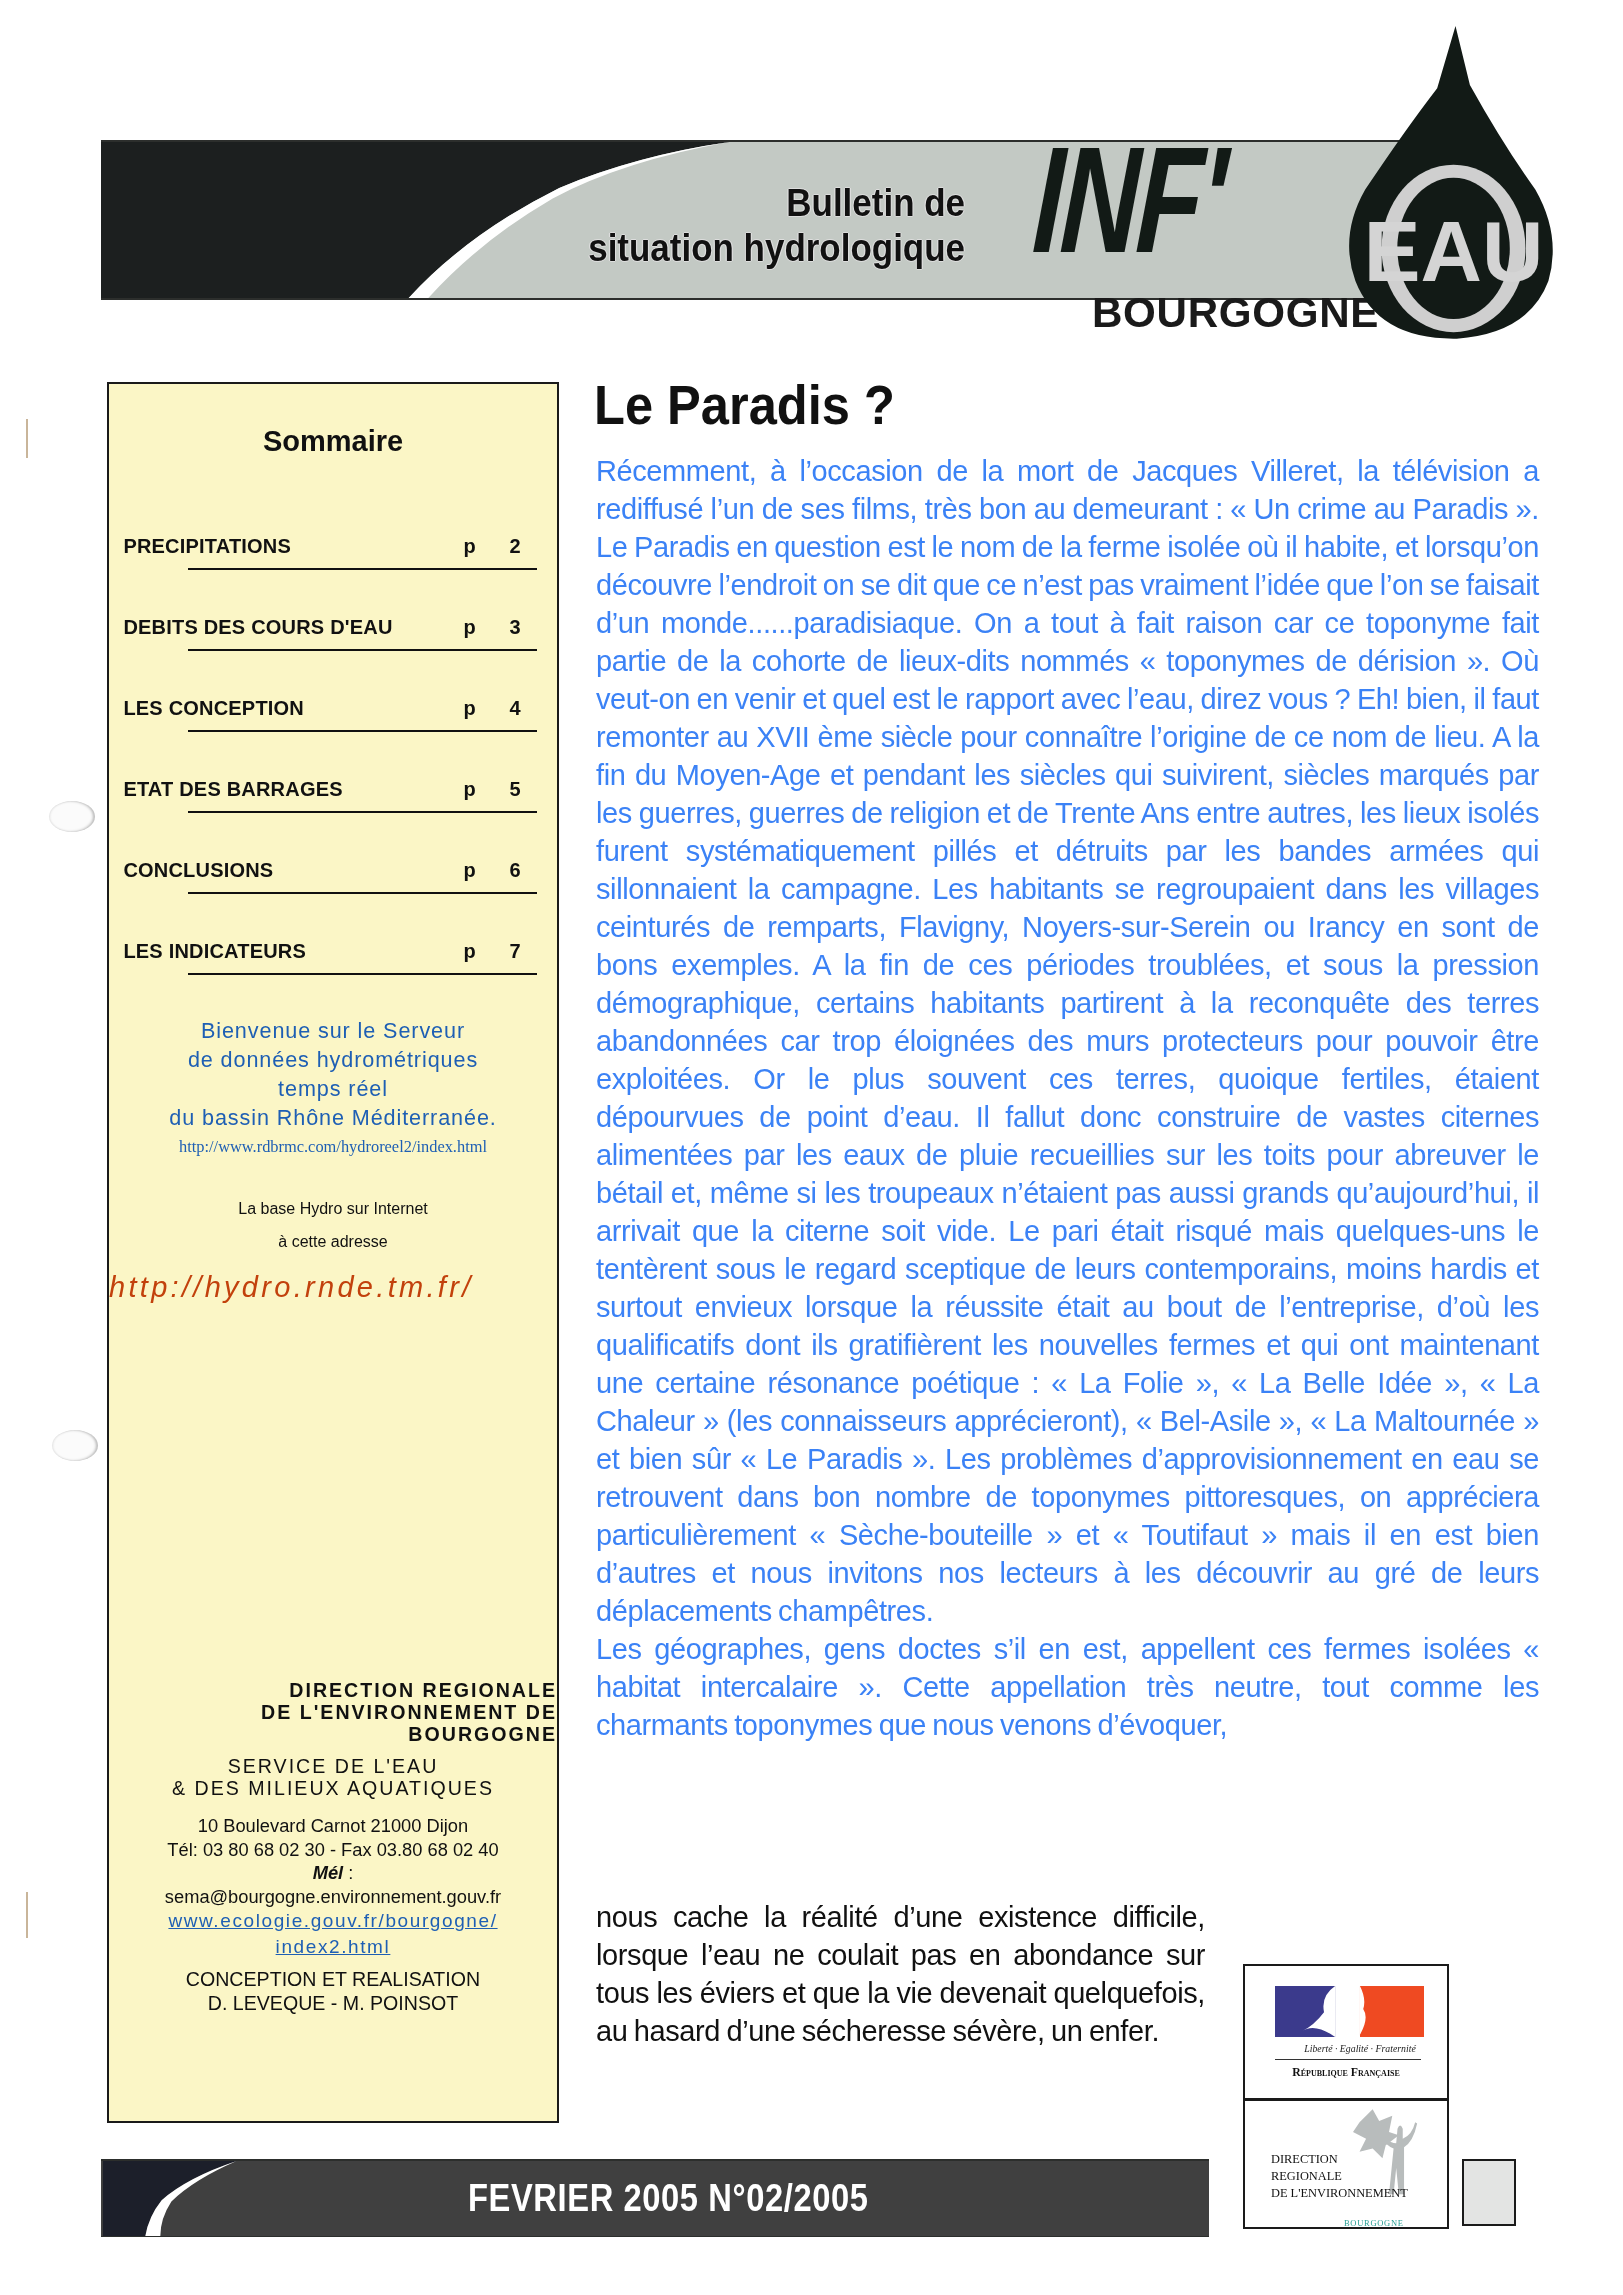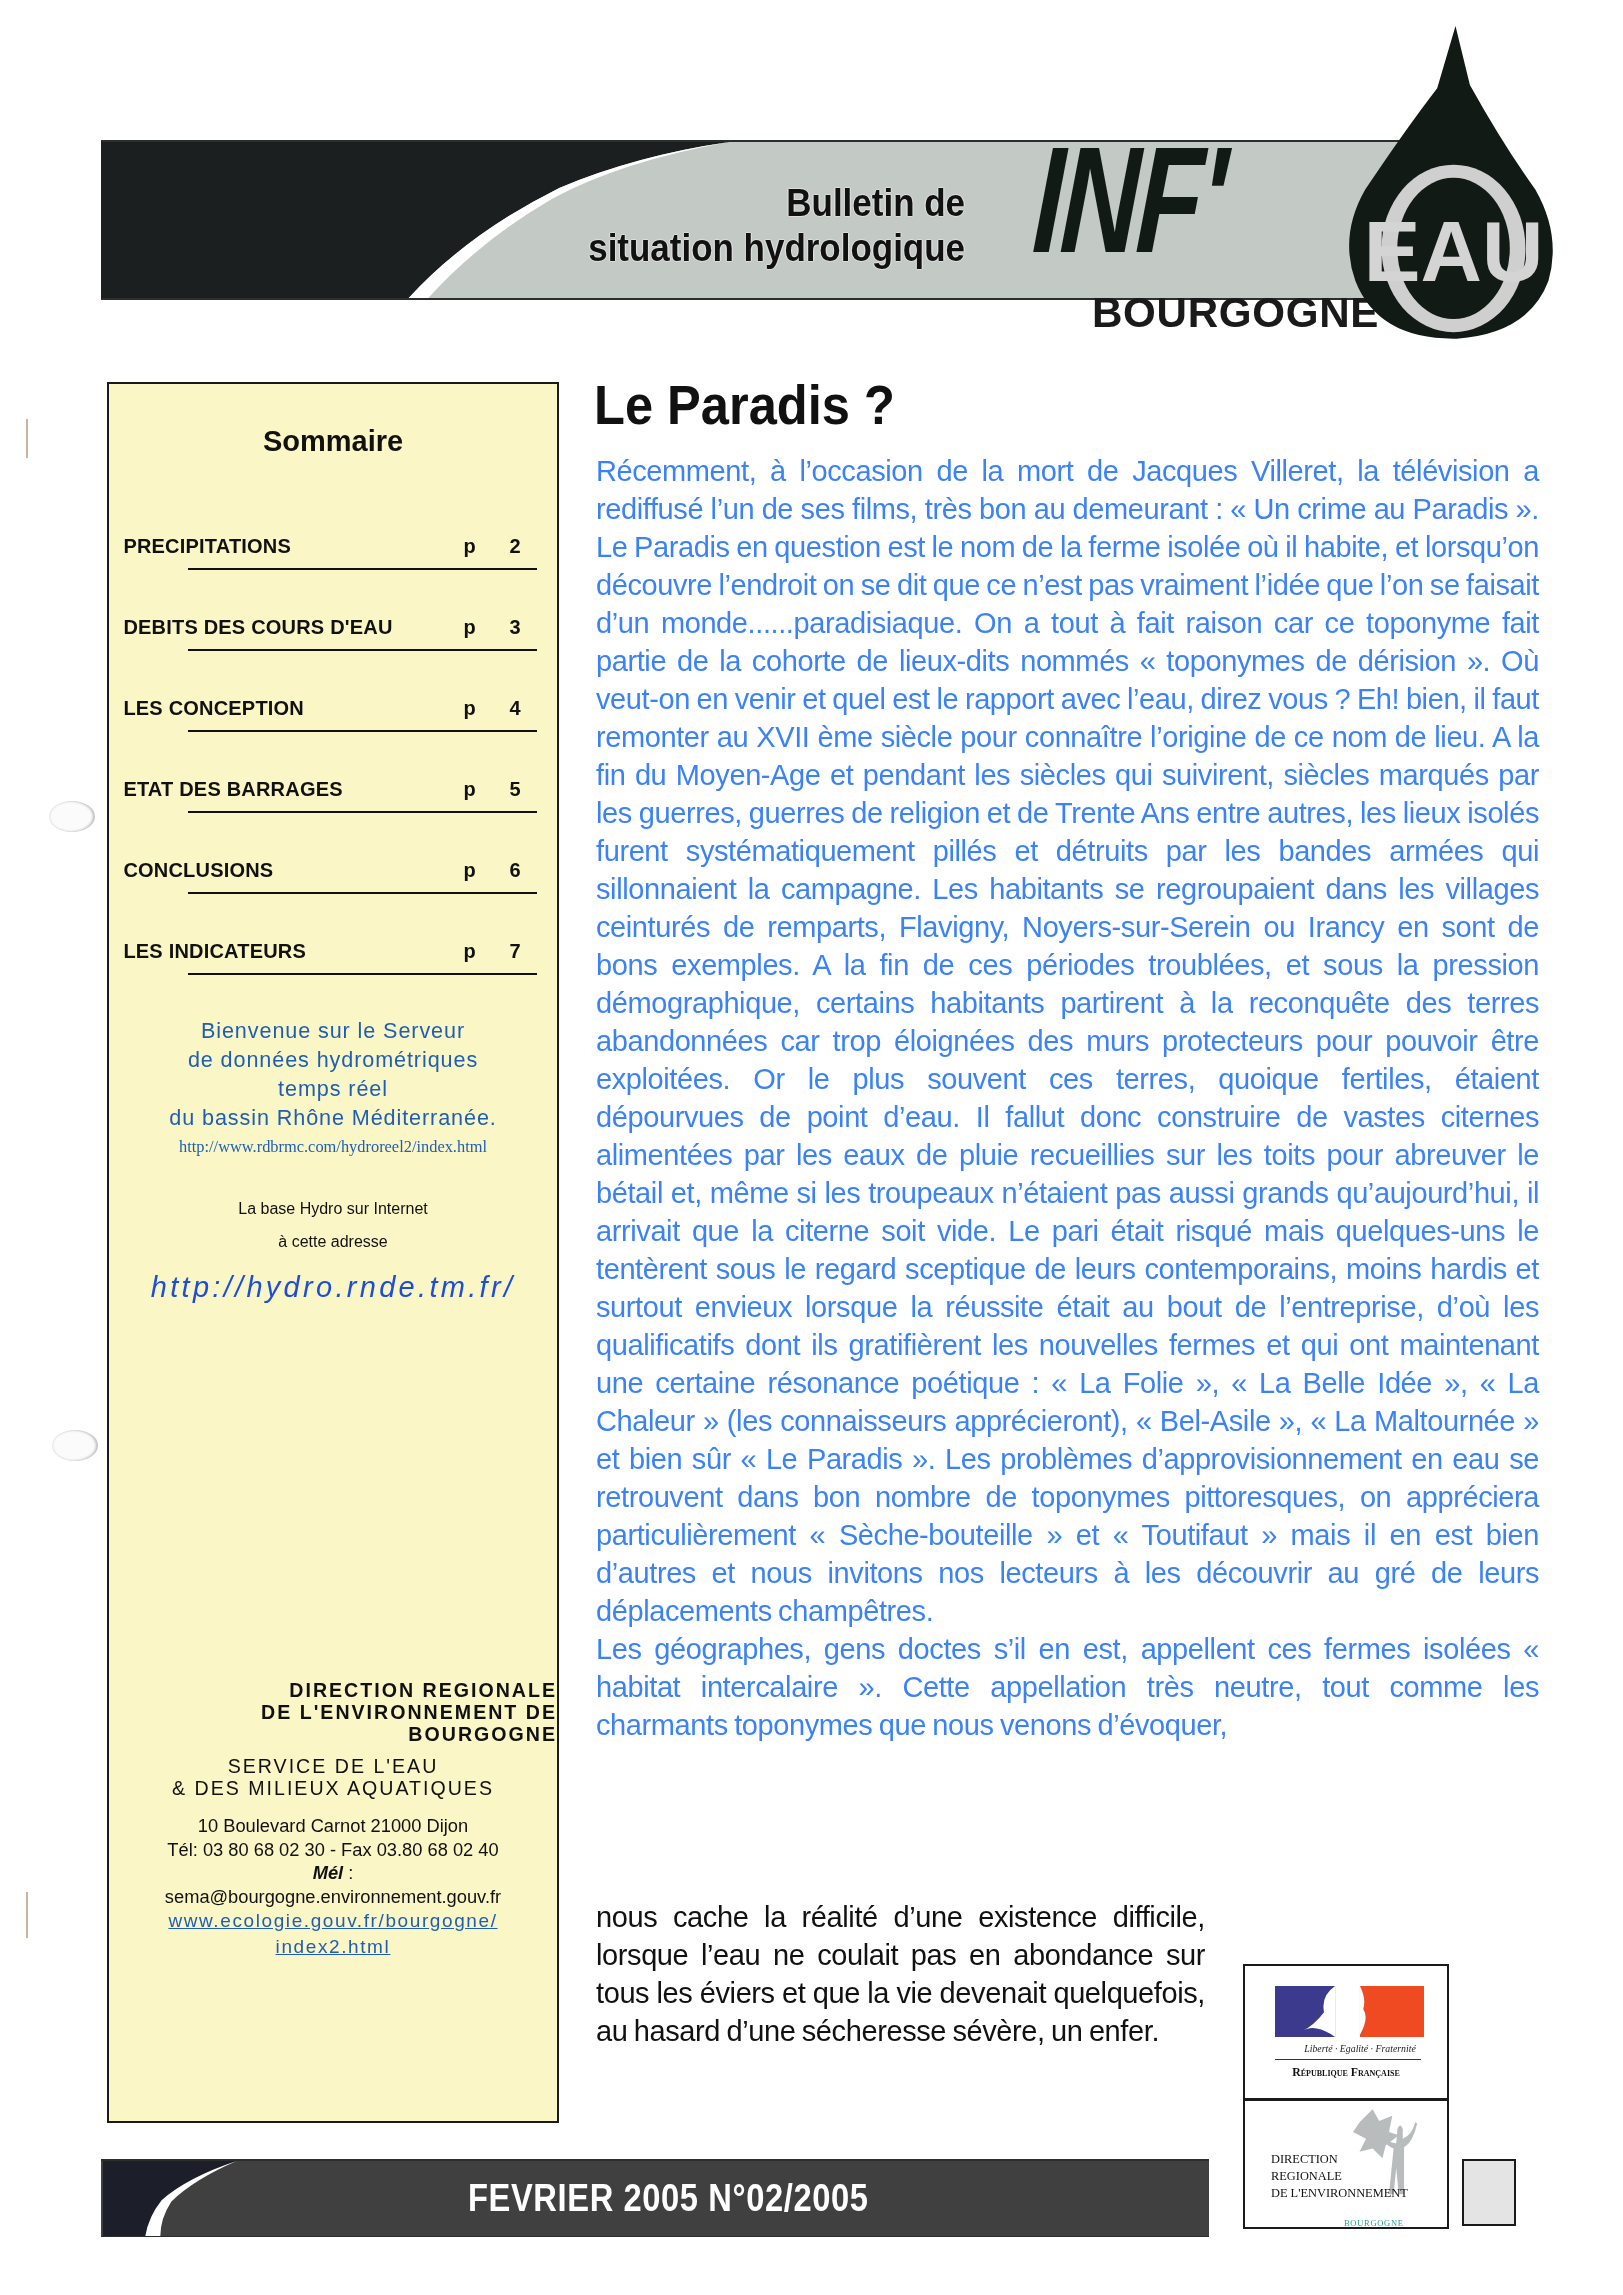--- a/index.html
+++ b/index.html
@@ -35,21 +35,21 @@
   .toc-label { position: absolute; left: 0; top: 0; font-weight: bold; font-size: 20px; letter-spacing: 0.2px; }
   .toc-p { position: absolute; left: 340px; top: 0; font-weight: bold; font-size: 20px; }
   .toc-num { position: absolute; left: 386px; top: 0; font-weight: bold; font-size: 20px; }
   .toc-rule { position: absolute; left: 65px; right: 0; top: 33px; height: 2px; background: #111; }
 
   .sb-blue { position: absolute; left: 0; right: 0; top: 632px; text-align: center; color: #1e5fb4;
     font-size: 21.6px; line-height: 29px; letter-spacing: 0.9px; }
   .sb-url1 { position: absolute; left: 0; right: 0; top: 753px; text-align: center; color: #1e5fb4;
     font-family: "Liberation Serif", serif; font-size: 16.4px; }
   .sb-hydro { position: absolute; left: 0; right: 0; top: 808px; text-align: center; font-size: 16px; line-height: 33px; color: #111; }
-  .sb-url2 { position: absolute; left: 0; right: 0; top: 887px; text-align: center; color: #1d4ed8;
+  .sb-url2 { position: absolute; left: 0; right: 0; top: 887px; color: #c2410c;
     font-style: italic; font-size: 29px; letter-spacing: 3.3px; }
 
   .sb-dir { position: absolute; left: 0; right: 0; top: 1295px; text-align: right; font-weight: bold;
     font-size: 19.6px; line-height: 22px; letter-spacing: 2px; }
   .sb-service { position: absolute; left: 0; right: 0; top: 1371px; text-align: center; font-size: 19.6px; line-height: 22px; letter-spacing: 2px; }
   .sb-addr { position: absolute; left: 0; right: 0; top: 1430px; text-align: center; font-size: 18.3px; line-height: 23.6px; }
   .sb-addr .mel { font-weight: bold; font-style: italic; }
   .sb-web { position: absolute; left: 0; right: 0; top: 1524px; text-align: center; color: #1e5fb4;
     font-size: 19px; line-height: 26px; letter-spacing: 1.6px; text-decoration: underline; }
   .sb-credit { position: absolute; left: 0; right: 0; top: 1584px; text-align: center; font-size: 19.6px; line-height: 23.6px; }
@@ -181,20 +181,24 @@
   <div class="sb-addr">
     <div>10 Boulevard Carnot 21000 Dijon</div>
     <div>Tél: 03 80 68 02 30 - Fax 03.80 68 02 40</div>
     <div><span class="mel">Mél</span><span> :</span></div>
     <div>sema@bourgogne.environnement.gouv.fr</div>
   </div>
   <div class="sb-web">
     <div>www.ecologie.gouv.fr/bourgogne/</div>
     <div>index2.html</div>
   </div>
+  <div class="sb-credit">
+    <div>CONCEPTION ET REALISATION</div>
+    <div>D. LEVEQUE - M. POINSOT</div>
+  </div>
 </div>
 
 <div class="art-title">Le Paradis ?</div>
 <div class="art-body">
   <p>Récemment, à l’occasion de la mort de Jacques Villeret, la télévision a rediffusé l’un de ses films, très bon au demeurant : « Un crime au Paradis ». Le Paradis en question est le nom de la ferme isolée où il habite, et lorsqu’on découvre l’endroit on se dit que ce n’est pas vraiment l’idée que l’on se faisait d’un monde......paradisiaque. On a tout à fait raison car ce toponyme fait partie de la cohorte de lieux-dits nommés « toponymes de dérision ». Où veut-on en venir et quel est le rapport avec l’eau, direz vous ? Eh! bien, il faut remonter au XVII ème siècle pour connaître l’origine de ce nom de lieu. A la fin du Moyen-Age et pendant les siècles qui suivirent, siècles marqués par les guerres, guerres de religion et de Trente Ans entre autres, les lieux isolés furent systématiquement pillés et détruits par les bandes armées qui sillonnaient la campagne. Les habitants se regroupaient dans les villages ceinturés de remparts, Flavigny, Noyers-sur-Serein ou Irancy en sont de bons exemples. A la fin de ces périodes troublées, et sous la pression démographique, certains habitants partirent à la reconquête des terres abandonnées car trop éloignées des murs protecteurs pour pouvoir être exploitées. Or le plus souvent ces terres, quoique fertiles, étaient dépourvues de point d’eau. Il fallut donc construire de vastes citernes alimentées par les eaux de pluie recueillies sur les toits pour abreuver le bétail et, même si les troupeaux n’étaient pas aussi grands qu’aujourd’hui, il arrivait que la citerne soit vide. Le pari était risqué mais quelques-uns le tentèrent sous le regard sceptique de leurs contemporains, moins hardis et surtout envieux lorsque la réussite était au bout de l’entreprise, d’où les qualificatifs dont ils gratifièrent les nouvelles fermes et qui ont maintenant une certaine résonance poétique : « La Folie », « La Belle Idée », « La Chaleur » (les connaisseurs apprécieront), « Bel-Asile », « La Maltournée » et bien sûr « Le Paradis ». Les problèmes d’approvisionnement en eau se retrouvent dans bon nombre de toponymes pittoresques, on appréciera particulièrement « Sèche-bouteille » et « Toutifaut » mais il en est bien d’autres et nous invitons nos lecteurs à les découvrir au gré de leurs déplacements champêtres.</p>
   <p>Les géographes, gens doctes s’il en est, appellent ces fermes isolées « habitat intercalaire ». Cette appellation très neutre, tout comme les charmants toponymes que nous venons d’évoquer,</p>
 </div>
 <div class="art-tail">nous cache la réalité d’une existence difficile, lorsque l’eau ne coulait pas en abondance sur tous les éviers et que la vie devenait quelquefois, au hasard d’une sécheresse sévère, un enfer.</div>
 
 <div class="logo-box">

